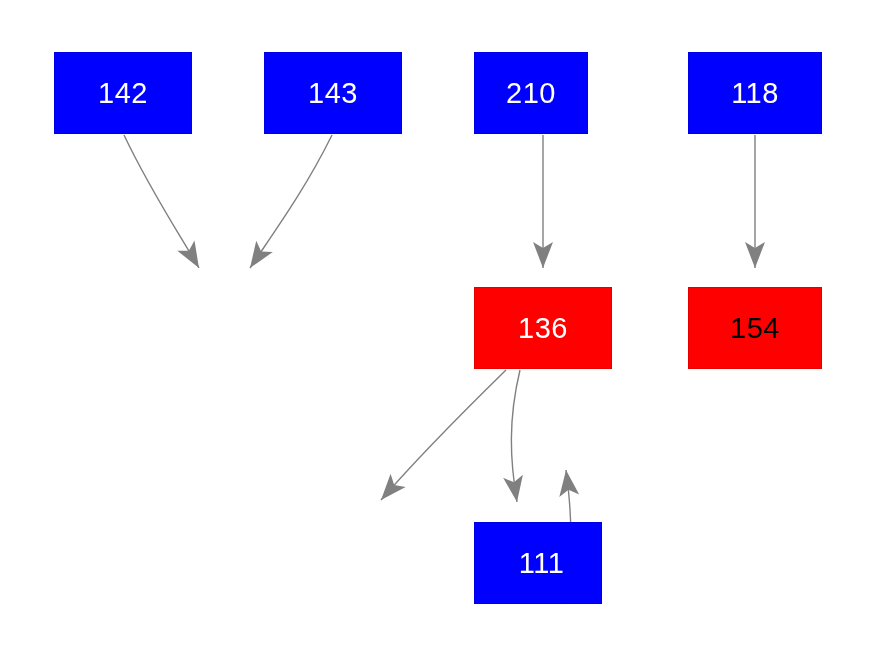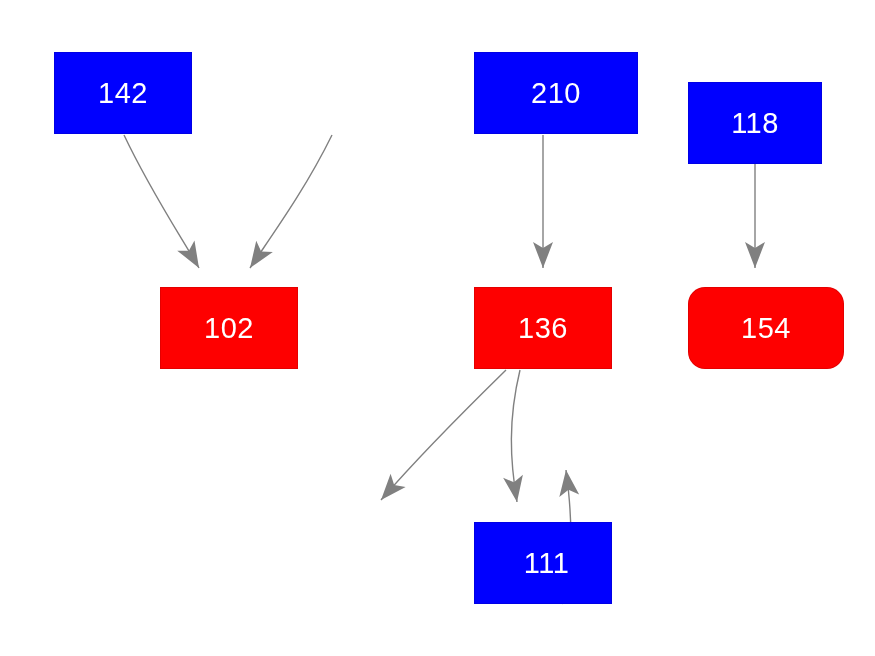--- a/index.html
+++ b/index.html
@@ -63,32 +63,32 @@
       <path d="M 0,0 L -26,-10 L -20,0 L -26,10 Z" fill="#808080" transform="translate(381,500) rotate(131.1754527625292)"></path>
       <path d="M 520,370 C 508,420 510,460 517,502" fill="none" stroke="#808080" stroke-width="1.4"></path>
       <path d="M 0,0 L -26,-10 L -20,0 L -26,10 Z" fill="#808080" transform="translate(517,502) rotate(81.17066073330187)"></path>
       <path d="M 562,604 C 574,555 572,515 566,470" fill="none" stroke="#808080" stroke-width="1.4"></path>
       <path d="M 0,0 L -26,-10 L -20,0 L -26,10 Z" fill="#808080" transform="translate(566,470) rotate(-97.17701346716895)"></path>
     </svg>
 
   <div class="node" style="left: 54px; top: 52px; width: 138px; height: 82px; background: rgb(0, 0, 255); color: rgb(255, 255, 255);">
     <span class="node-label">142</span>
   </div>
-  <div class="node" style="left: 474px; top: 52px; width: 164px; height: 82px; background: rgb(0, 0, 255); color: rgb(255, 255, 255);">
+  <div class="node" style="left: 264px; top: 52px; width: 138px; height: 82px; background: rgb(0, 0, 255); color: rgb(255, 255, 255);">
+    <span class="node-label">143</span>
+  </div>
+  <div class="node" style="left: 474px; top: 52px; width: 114px; height: 82px; background: rgb(0, 0, 255); color: rgb(255, 255, 255);">
     <span class="node-label">210</span>
   </div>
-  <div class="node" style="left: 688px; top: 52px; width: 134px; height: 82px; background: rgb(0, 0, 255); color: rgb(255, 255, 255); margin-top: 30px;">
+  <div class="node" style="left: 688px; top: 52px; width: 134px; height: 82px; background: rgb(0, 0, 255); color: rgb(255, 255, 255);">
     <span class="node-label">118</span>
-  </div>
-  <div class="node" style="left: 160px; top: 287px; width: 138px; height: 82px; background: rgb(254, 0, 0); color: rgb(255, 255, 255);">
-    <span class="node-label">102</span>
   </div>
   <div class="node" style="left: 474px; top: 287px; width: 138px; height: 82px; background: rgb(254, 0, 0); color: rgb(255, 255, 255);">
     <span class="node-label">136</span>
   </div>
-  <div class="node" style="left: 688px; top: 287px; width: 156px; height: 82px; background: rgb(254, 0, 0); color: #ffffff; border-radius: 17px;">
+  <div class="node" style="left: 688px; top: 287px; width: 134px; height: 82px; background: rgb(254, 0, 0); color: #000000;">
     <span class="node-label">154</span>
   </div>
-  <div class="node" style="left: 474px; top: 522px; width: 138px; height: 82px; background: rgb(0, 0, 255); color: rgb(255, 255, 255); padding-left: 7px;">
+  <div class="node" style="left: 474px; top: 522px; width: 128px; height: 82px; background: rgb(0, 0, 255); color: rgb(255, 255, 255); padding-left: 7px;">
     <span class="node-label">111</span>
   </div>
 
 </div>
 
 </body></html>

